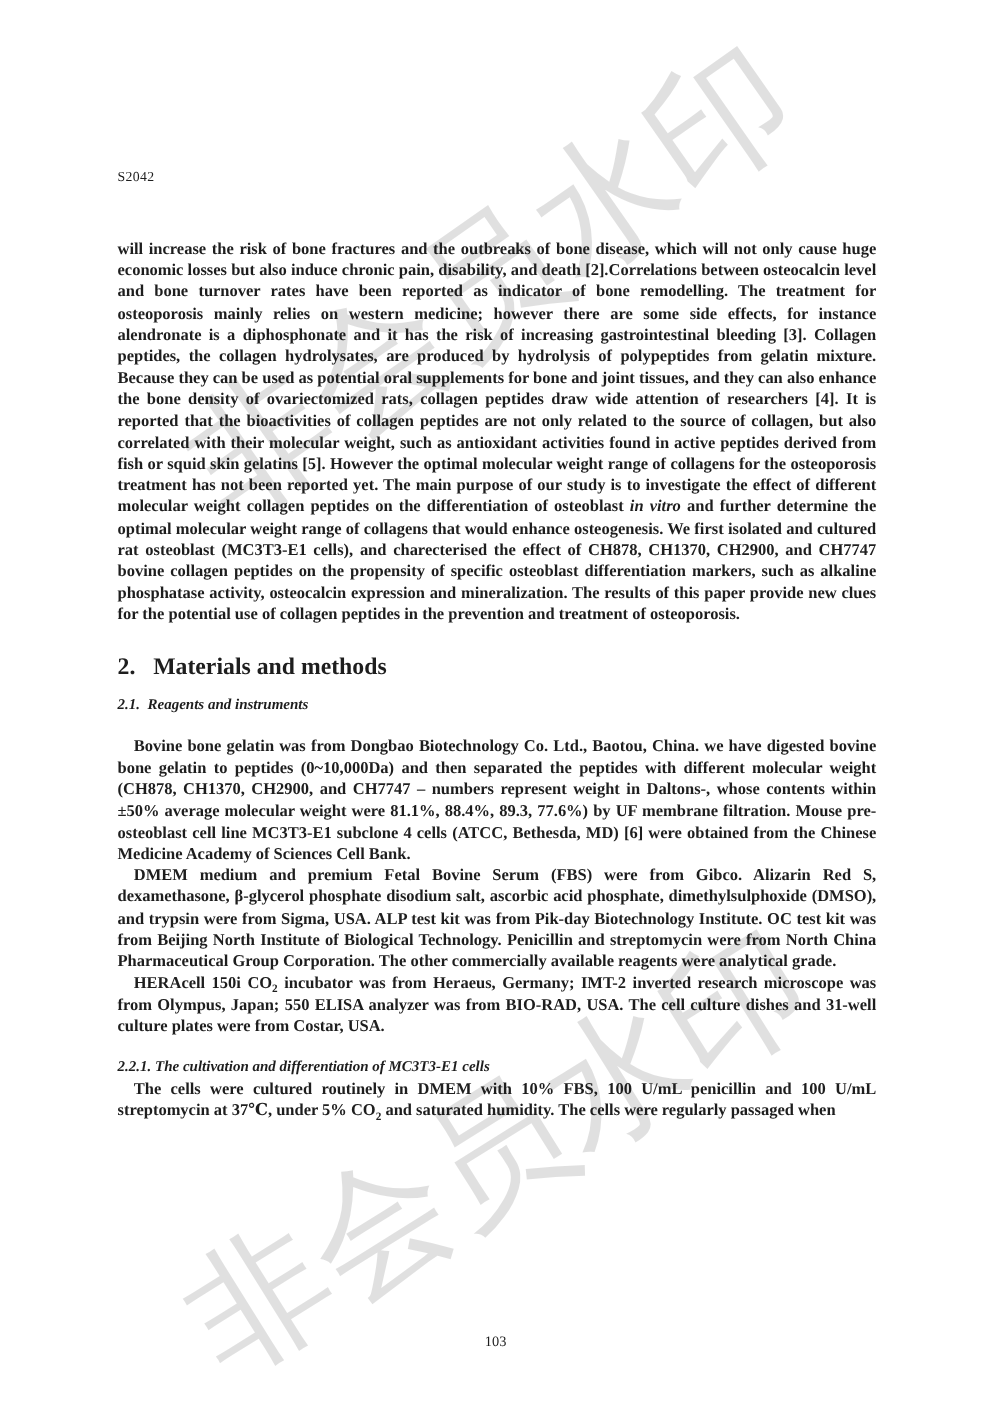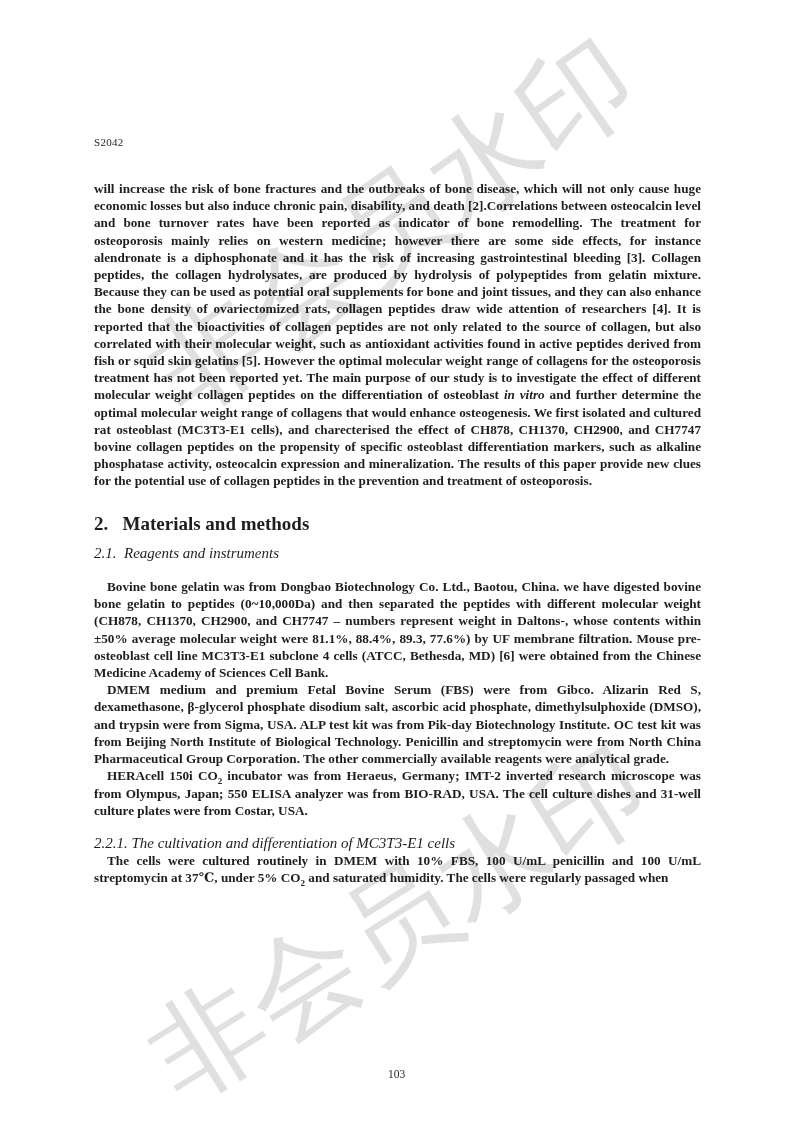--- a/index.html
+++ b/index.html
@@ -28,21 +28,21 @@
     position: absolute;
     left: 94px;
     top: 136px;
     width: 607px;
     z-index: 1;
   }
   .running-header {
     display: flex;
     align-items: flex-end;
     font-size: 11px;
-    margin-bottom: 32px;
+    margin-bottom: 42px;
   }
   .page-code { flex: 0 0 auto; letter-spacing: 0.3px; }
   .running-title {
     flex: 1 1 auto;
     text-align: center;
     font-style: italic;
     font-size: 10.6px;
     padding-left: 18px;
   }
   .body-par {
@@ -54,22 +54,22 @@
   }
   .indent { text-indent: 13px; }
   .sec-heading {
     font-size: 19px;
     font-weight: bold;
     margin: 25px 0 0 0;
     white-space: pre-wrap;
     line-height: 17.2px;
   }
   .sub-heading {
-    font-size: 15px;
-    font-weight: normal;
+    font-size: 12px;
+    font-weight: bold;
     font-style: italic;
     white-space: pre-wrap;
     line-height: 17.2px;
   }
   .h21 { margin: 13px 0 16px 0; }
   .h22 { margin: 14px 0 0 0; }
   .h221 { margin: 16px 0 0 0; }
   sub { font-size: 9px; line-height: 0; }
   .footer {
     position: absolute;

